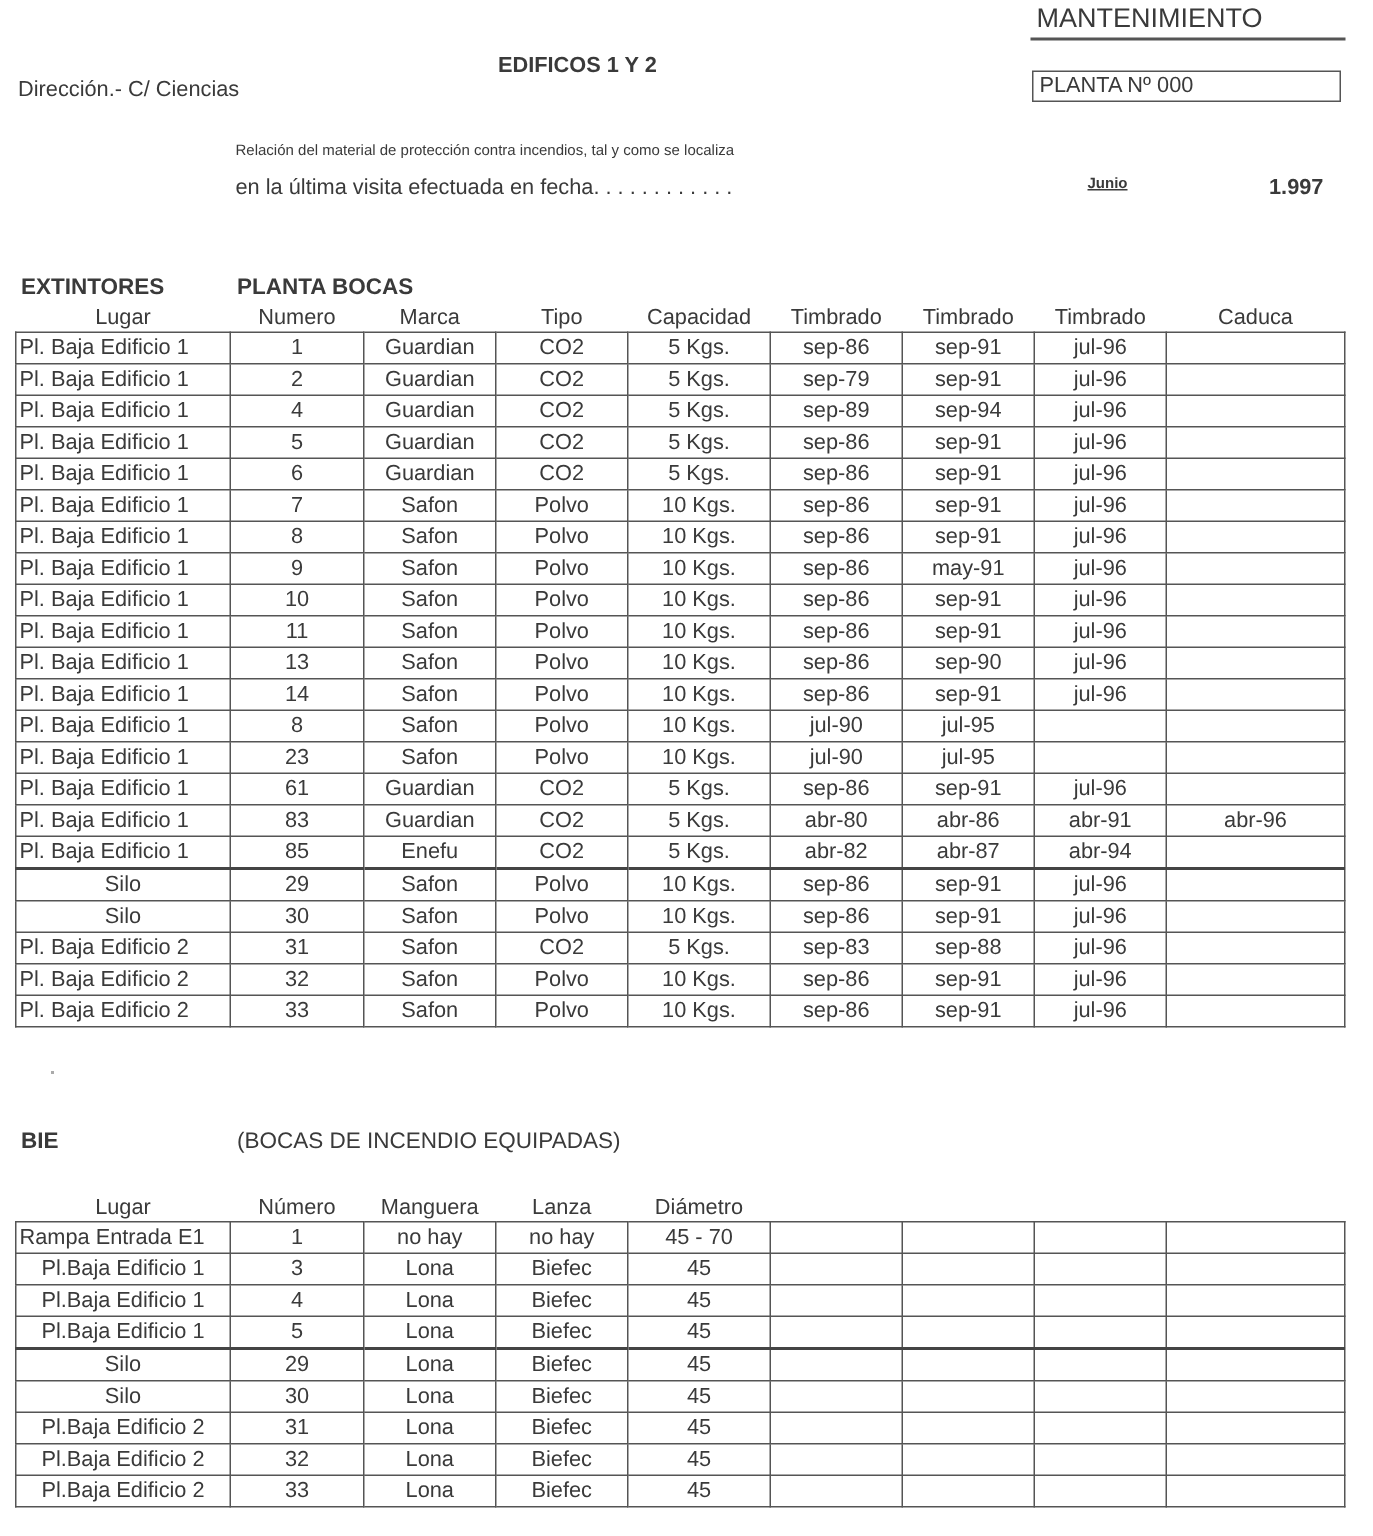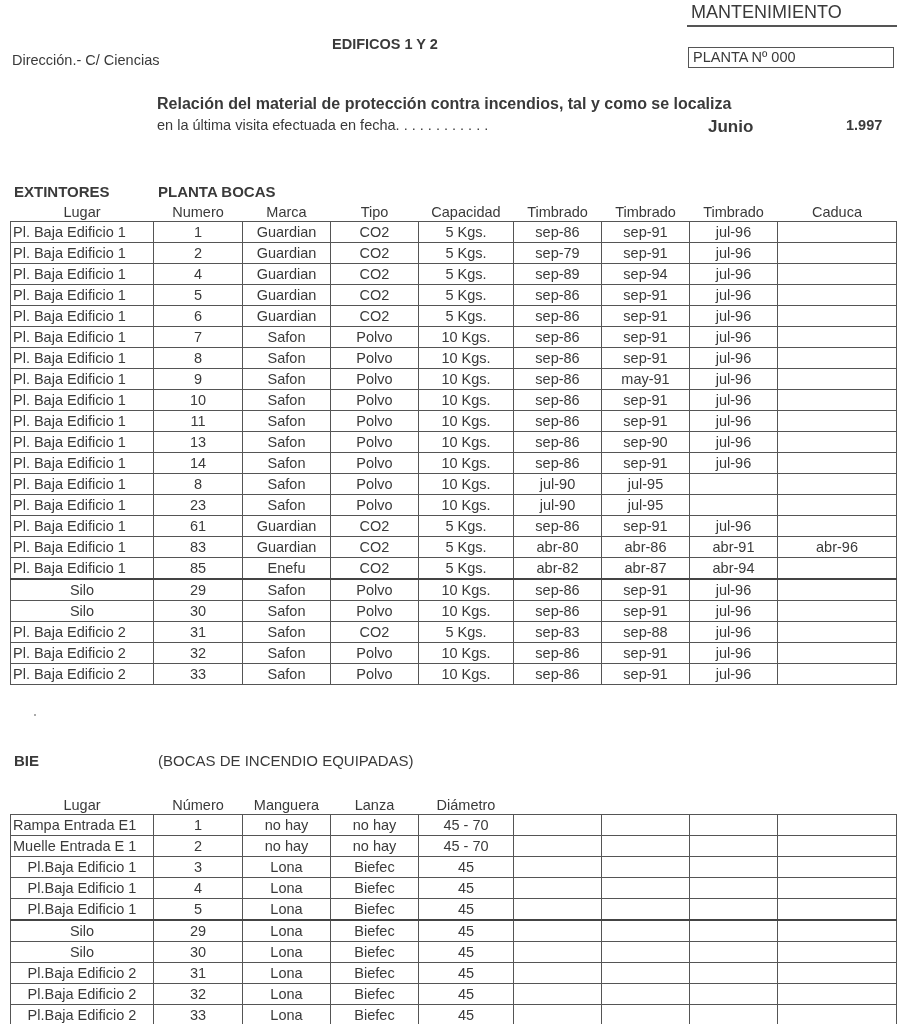--- a/index.html
+++ b/index.html
@@ -5,23 +5,23 @@
   html, body { margin:0; padding:0; background:#ffffff; }
   body { width:915px; height:1024px; position:relative; overflow:hidden;
          font-family:"Liberation Sans", sans-serif; color:#3a3a3a; }
   .abs { position:absolute; white-space:nowrap; }
   .mant { left:691px; top:2px; font-size:18px; }
   .mant-line { left:687px; top:25px; width:210px; height:0; border-top:2px solid #555; }
   .dir { left:12px; top:52px; font-size:14.5px; }
   .edif { left:332px; top:36px; font-size:14.5px; font-weight:bold; }
   .planta { left:688px; top:47px; width:200px; height:19px; border:1.5px solid #555;
             font-size:14.5px; padding-left:4px; line-height:19px; }
-  .rel1 { left:157px; top:95px; font-size:16px;font-weight:bold; }
+  .rel1 { left:157px; top:95px; font-size:10px; }
   .rel2 { left:157px; top:117px; font-size:14.5px; }
-  .junio { left:708px; top:117px; font-size:17px; font-weight:bold; }
+  .junio { left:725px; top:117px; font-size:10px; font-weight:bold;text-decoration:underline; }
   .year { left:846px; top:117px; font-size:14.5px; font-weight:bold; }
   .sec-title { font-size:15px; font-weight:bold; }
   .sub-title { font-size:15px; }
   table.grid { position:absolute; border-collapse:collapse; table-layout:fixed;
                font-size:14.5px; }
   table.grid th { font-weight:normal; height:18px; padding:0; text-align:center;
                   vertical-align:bottom; line-height:17px; }
   table.grid td { border:1.5px solid #555; height:20px; padding:0; text-align:center;
                   line-height:19px; overflow:hidden; white-space:nowrap; }
   table.grid td.left { text-align:left; padding-left:2px; }
@@ -356,31 +356,20 @@
         <td>1</td>
         <td>no hay</td>
         <td>no hay</td>
         <td>45 - 70</td>
         <td></td>
         <td></td>
         <td></td>
         <td></td>
       </tr>
       <tr>
-        <td class="left">Muelle Entrada E 1</td>
-        <td>2</td>
-        <td>no hay</td>
-        <td>no hay</td>
-        <td>45 - 70</td>
-        <td></td>
-        <td></td>
-        <td></td>
-        <td></td>
-      </tr>
-      <tr>
         <td>Pl.Baja Edificio 1</td>
         <td>3</td>
         <td>Lona</td>
         <td>Biefec</td>
         <td>45</td>
         <td></td>
         <td></td>
         <td></td>
         <td></td>
       </tr>

